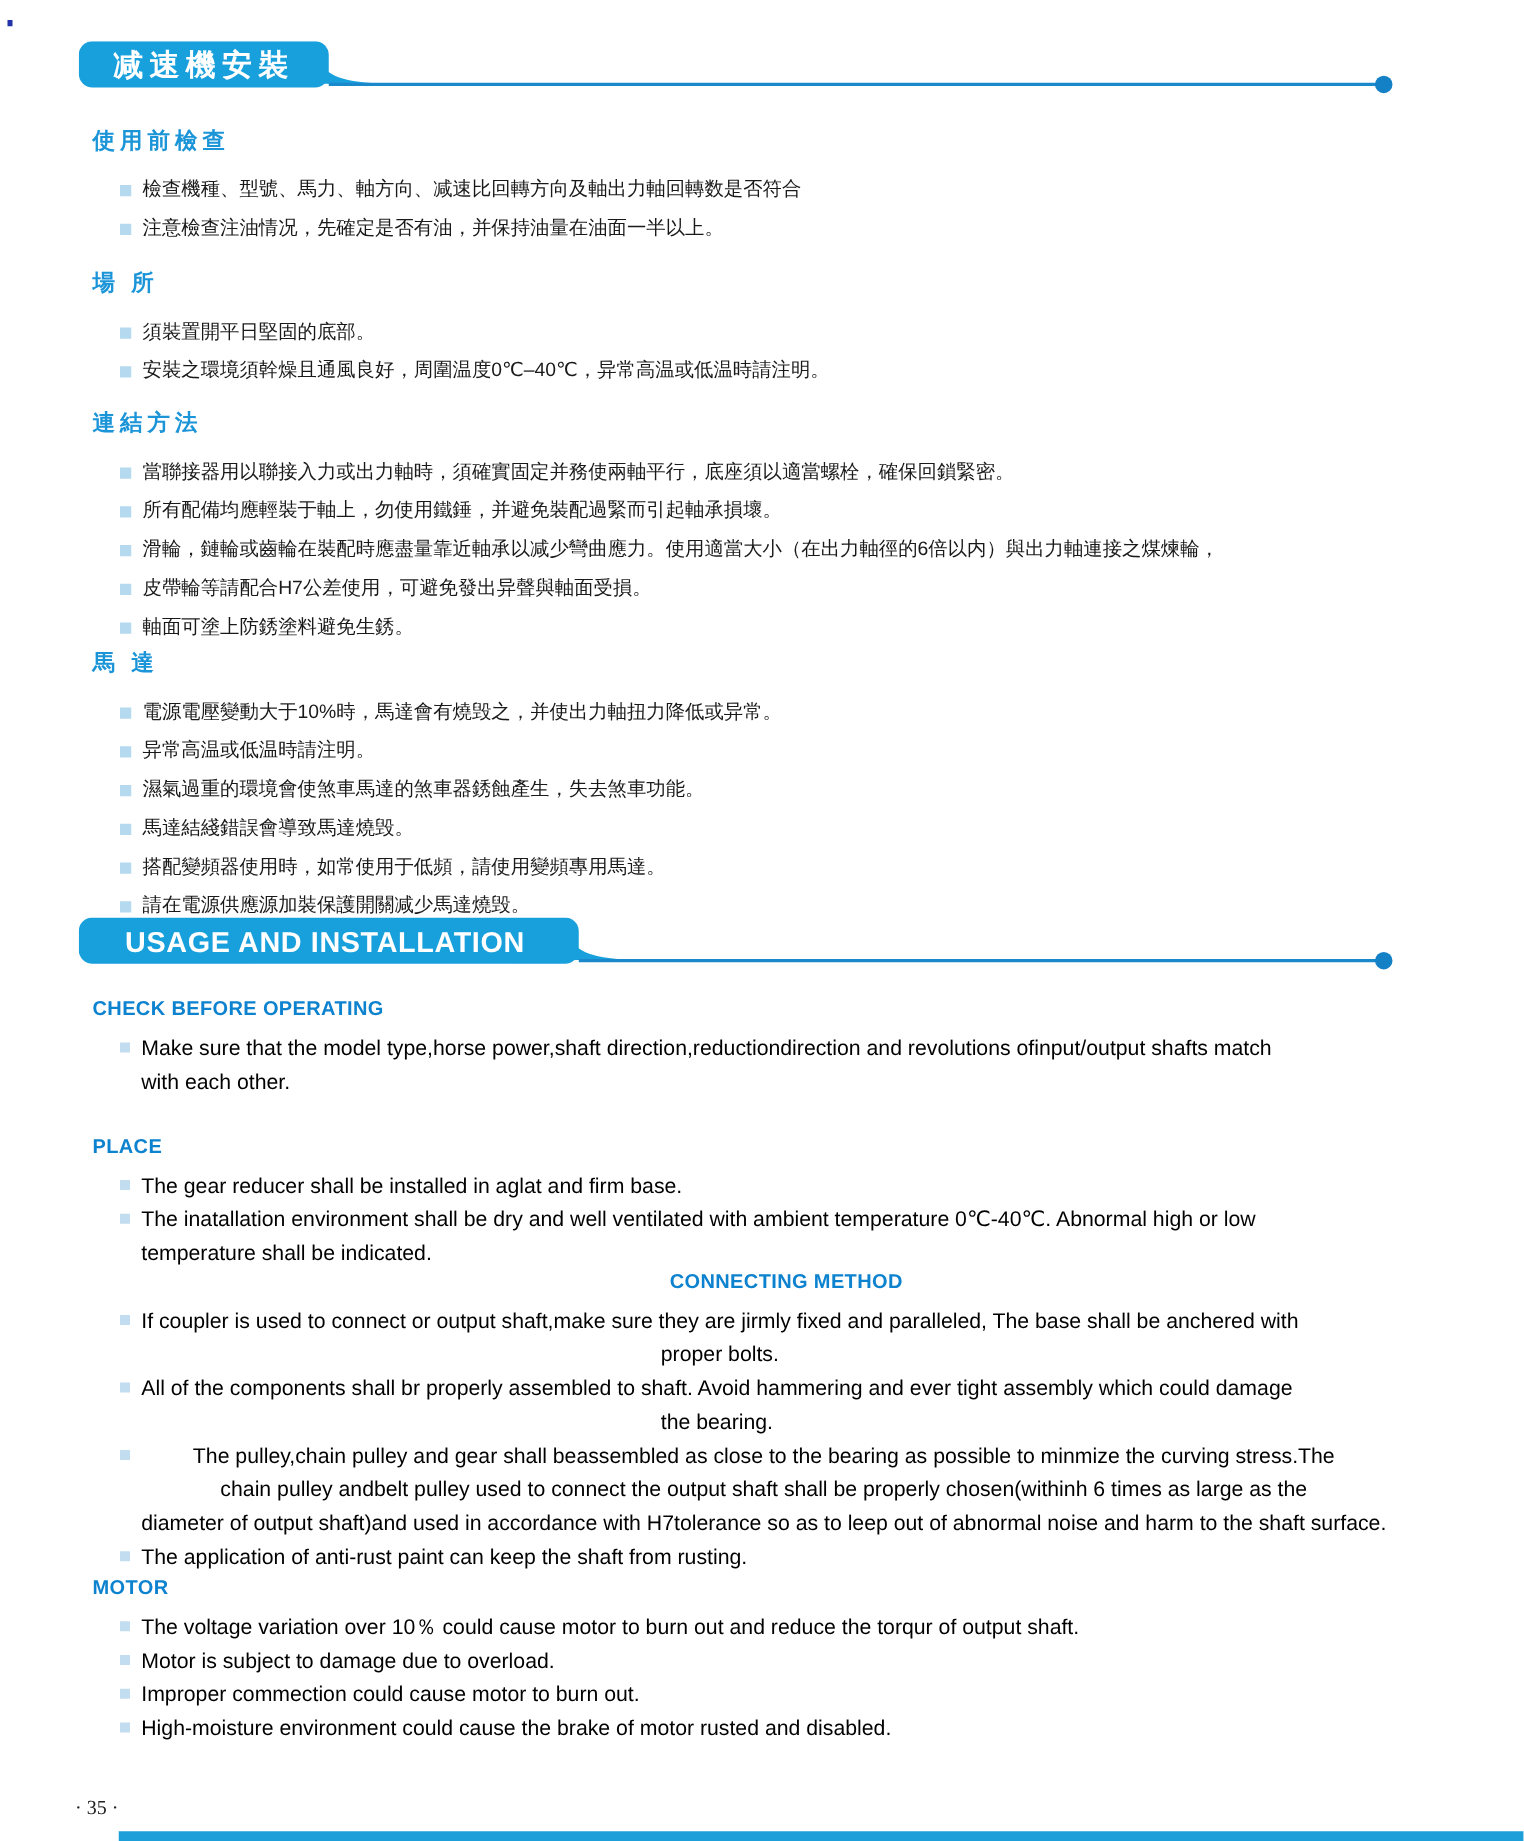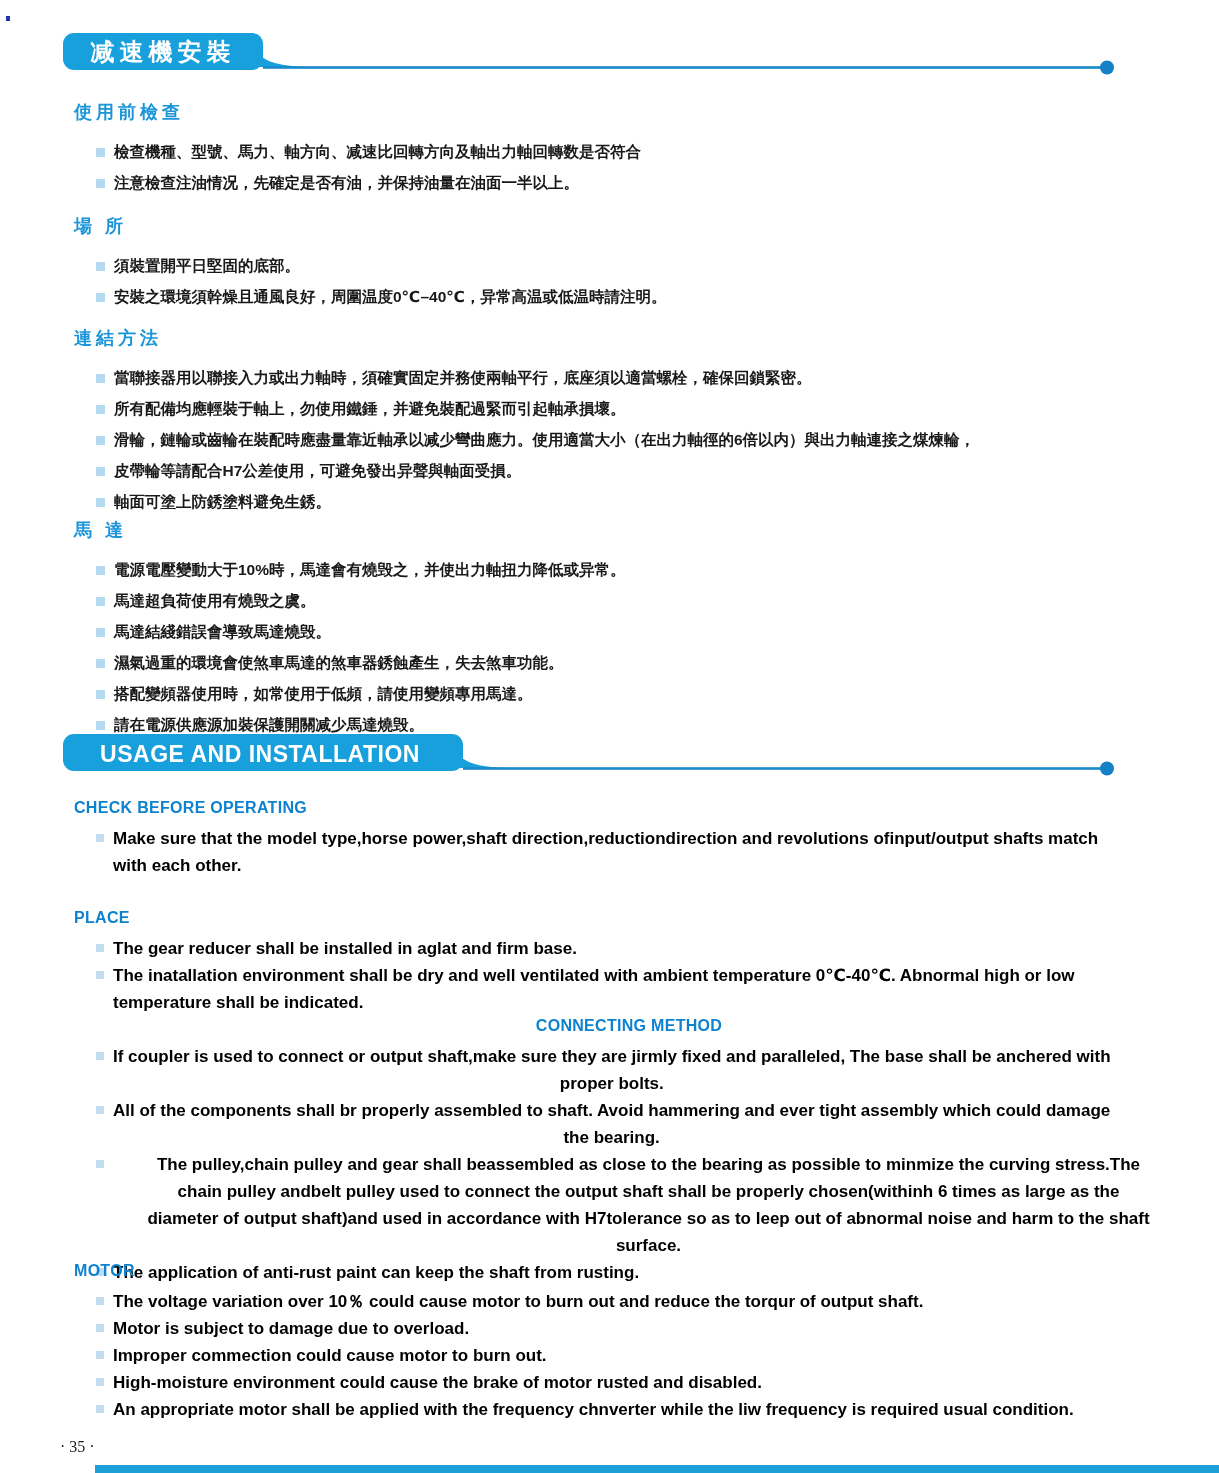--- a/index.html
+++ b/index.html
@@ -43,21 +43,21 @@
   }
   .item{display:flex;align-items:flex-start;margin-left:22px;}
   .cn .item{margin-bottom:3px;}
   .en .item{margin-bottom:0;}
   .bullet{
     flex:0 0 9px;height:9px;background:#b5d9ef;
     margin:10px 9px 0 0;
   }
   .en .bullet{flex:0 0 8px;height:8px;background:#c3ddf0;margin-top:9px;}
   .txt{
-    white-space:pre-line;color:#191919;font-weight:bold;
+    white-space:pre-line;color:#191919;
   }
   .cn .txt{font-size:15.5px;line-height:28px;}
   .en .txt{font-size:17px;line-height:27px;color:#000000;}
   
   .page-number{
     position:absolute;left:40px;top:1438px;
     font-family:"Liberation Serif","DejaVu Serif",serif;
     font-size:16px;color:#222222;margin-left:20px;
   }
   .footer-bar{
@@ -129,29 +129,29 @@
   </section>
 
   <section class="sec cn" id="cn3">
     <h3 class="t-cn">馬 達</h3>
     <div class="item">
       <span class="bullet"></span>
       <span class="txt">電源電壓變動大于10%時，馬達會有燒毁之，并使出力軸扭力降低或异常。</span>
     </div>
     <div class="item">
       <span class="bullet"></span>
-      <span class="txt">馬達超負荷使用有燒毁之虞。</span>
+      <span class="txt">异常高温或低温時請注明。</span>
+    </div>
+    <div class="item">
+      <span class="bullet"></span>
+      <span class="txt">濕氣過重的環境會使煞車馬達的煞車器銹蝕產生，失去煞車功能。</span>
     </div>
     <div class="item">
       <span class="bullet"></span>
       <span class="txt">馬達結綫錯誤會導致馬達燒毁。</span>
-    </div>
-    <div class="item">
-      <span class="bullet"></span>
-      <span class="txt">濕氣過重的環境會使煞車馬達的煞車器銹蝕產生，失去煞車功能。</span>
     </div>
     <div class="item">
       <span class="bullet"></span>
       <span class="txt">搭配變頻器使用時，如常使用于低頻，請使用變頻專用馬達。</span>
     </div>
     <div class="item">
       <span class="bullet"></span>
       <span class="txt">請在電源供應源加裝保護開關减少馬達燒毁。</span>
     </div>
   </section>
@@ -221,22 +221,18 @@
       <span class="txt">Motor is subject to damage due to overload.</span>
     </div>
     <div class="item">
       <span class="bullet"></span>
       <span class="txt">Improper commection could cause motor to burn out.</span>
     </div>
     <div class="item">
       <span class="bullet"></span>
       <span class="txt">High-moisture environment could cause the brake of motor rusted and disabled.</span>
     </div>
-    <div class="item">
-      <span class="bullet"></span>
-      <span class="txt">An appropriate motor shall be applied with the frequency chnverter while the liw frequency is required usual condition.</span>
-    </div>
   </section>
 
   <div class="page-number">· 35 ·</div>
   <div class="footer-bar"></div>
 
 </div>
 
 </body></html>

